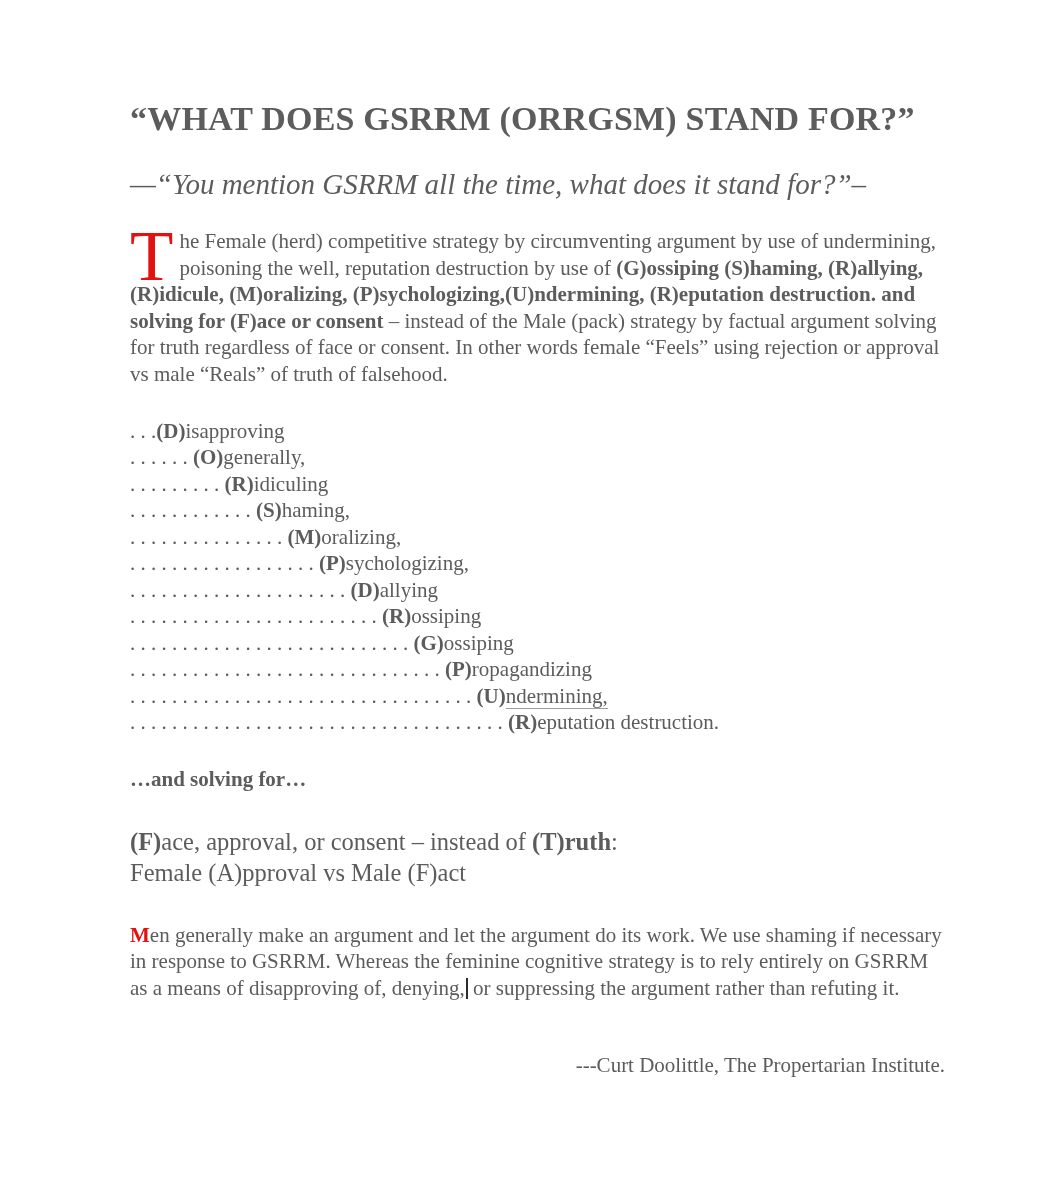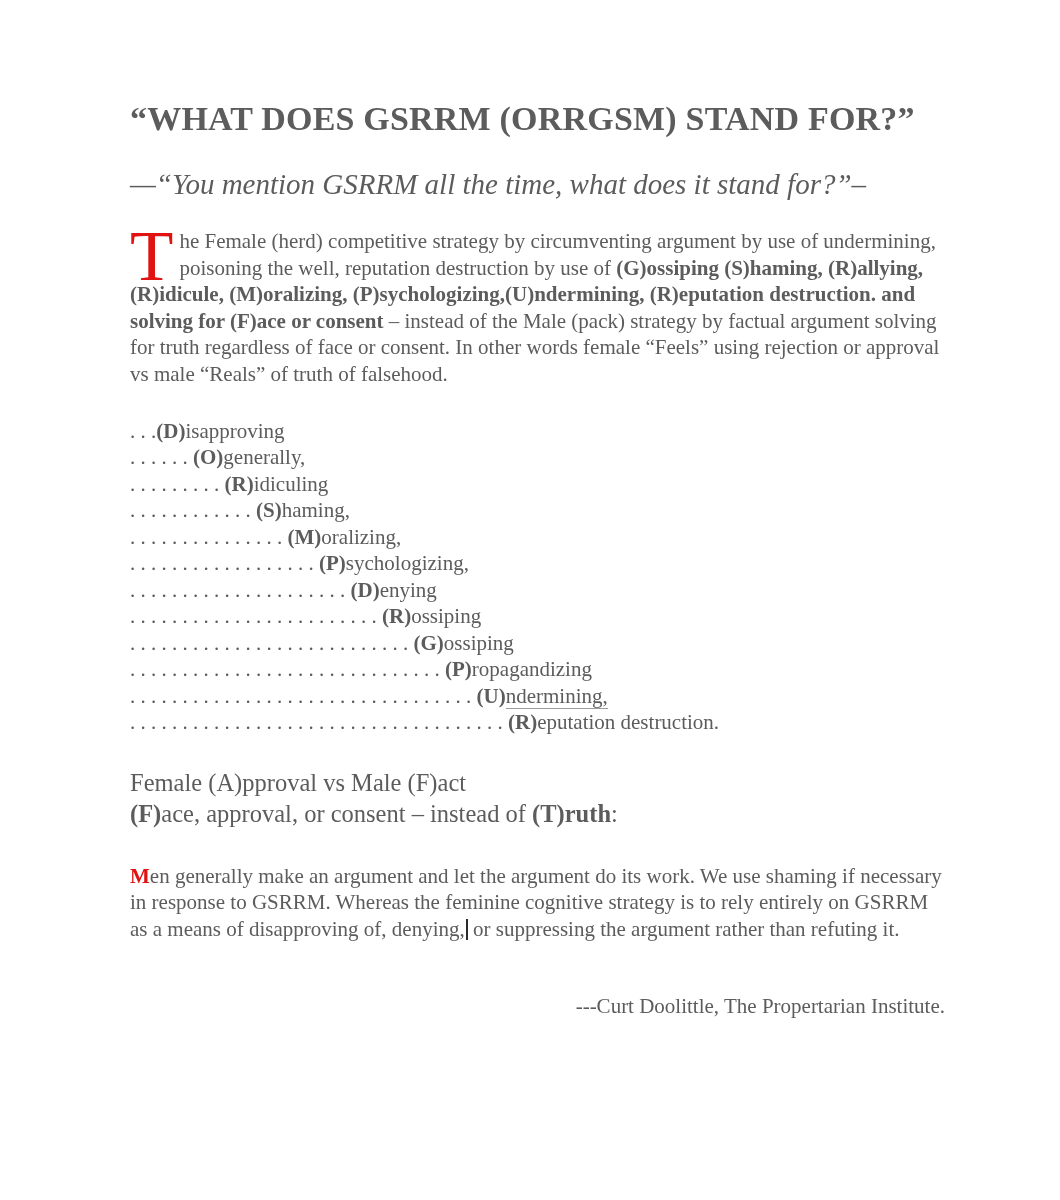--- a/index.html
+++ b/index.html
@@ -114,38 +114,39 @@
     <p class="list-line"><span class="dots">. . . . . . </span><span class="lead">(O)</span><span class="rest">generally,</span></p>
 
     <p class="list-line"><span class="dots">. . . . . . . . . </span><span class="lead">(R)</span><span class="rest">idiculing</span></p>
 
     <p class="list-line"><span class="dots">. . . . . . . . . . . . </span><span class="lead">(S)</span><span class="rest">haming,</span></p>
 
     <p class="list-line"><span class="dots">. . . . . . . . . . . . . . . </span><span class="lead">(M)</span><span class="rest">oralizing,</span></p>
 
     <p class="list-line"><span class="dots">. . . . . . . . . . . . . . . . . . </span><span class="lead">(P)</span><span class="rest">sychologizing,</span></p>
 
-    <p class="list-line"><span class="dots">. . . . . . . . . . . . . . . . . . . . . </span><span class="lead">(D)</span><span class="rest">enying</span></p>
+    <p class="list-line"><span class="dots">. . . . . . . . . . . . . . . . . . . . . </span><span class="lead">(D)</span><span class="rest">allying</span></p>
 
     <p class="list-line"><span class="dots">. . . . . . . . . . . . . . . . . . . . . . . . </span><span class="lead">(R)</span><span class="rest">ossiping</span></p>
 
     <p class="list-line"><span class="dots">. . . . . . . . . . . . . . . . . . . . . . . . . . . </span><span class="lead">(G)</span><span class="rest">ossiping</span></p>
 
     <p class="list-line"><span class="dots">. . . . . . . . . . . . . . . . . . . . . . . . . . . . . . </span><span class="lead">(P)</span><span class="rest">ropagandizing</span></p>
 
     <p class="list-line"><span class="dots">. . . . . . . . . . . . . . . . . . . . . . . . . . . . . . . . . </span><span class="lead">(U)</span><span class="rest u">ndermining,</span></p>
 
     <p class="list-line"><span class="dots">. . . . . . . . . . . . . . . . . . . . . . . . . . . . . . . . . . . . </span><span class="lead">(R)</span><span class="rest">eputation destruction.</span></p>
   </div>
   </div>
 
+  <p class="solving-intro">…and solving for…</p>
 
   <div class="solving-big">
+    <p><b>(F)</b><span>ace, approval, or consent – instead of </span><b>(T)ruth</b><span>:</span></p>
     <p>Female (A)pproval vs Male (F)act</p>
-    <p><b>(F)</b><span>ace, approval, or consent – instead of </span><b>(T)ruth</b><span>:</span></p>
   </div>
 
   <p class="closing">
     <b class="lead-letter">M</b><span>en generally make an argument and let the argument do its work. We use shaming if necessary in response to GSRRM. Whereas the feminine cognitive strategy is to rely entirely on GSRRM as a means of disapproving of, denying,</span><span class="caret"></span><span> or suppressing the argument rather than refuting it.</span>
   </p>
 
   <p class="attribution">---Curt Doolittle, The Propertarian Institute.</p>
 
 </div>
 

